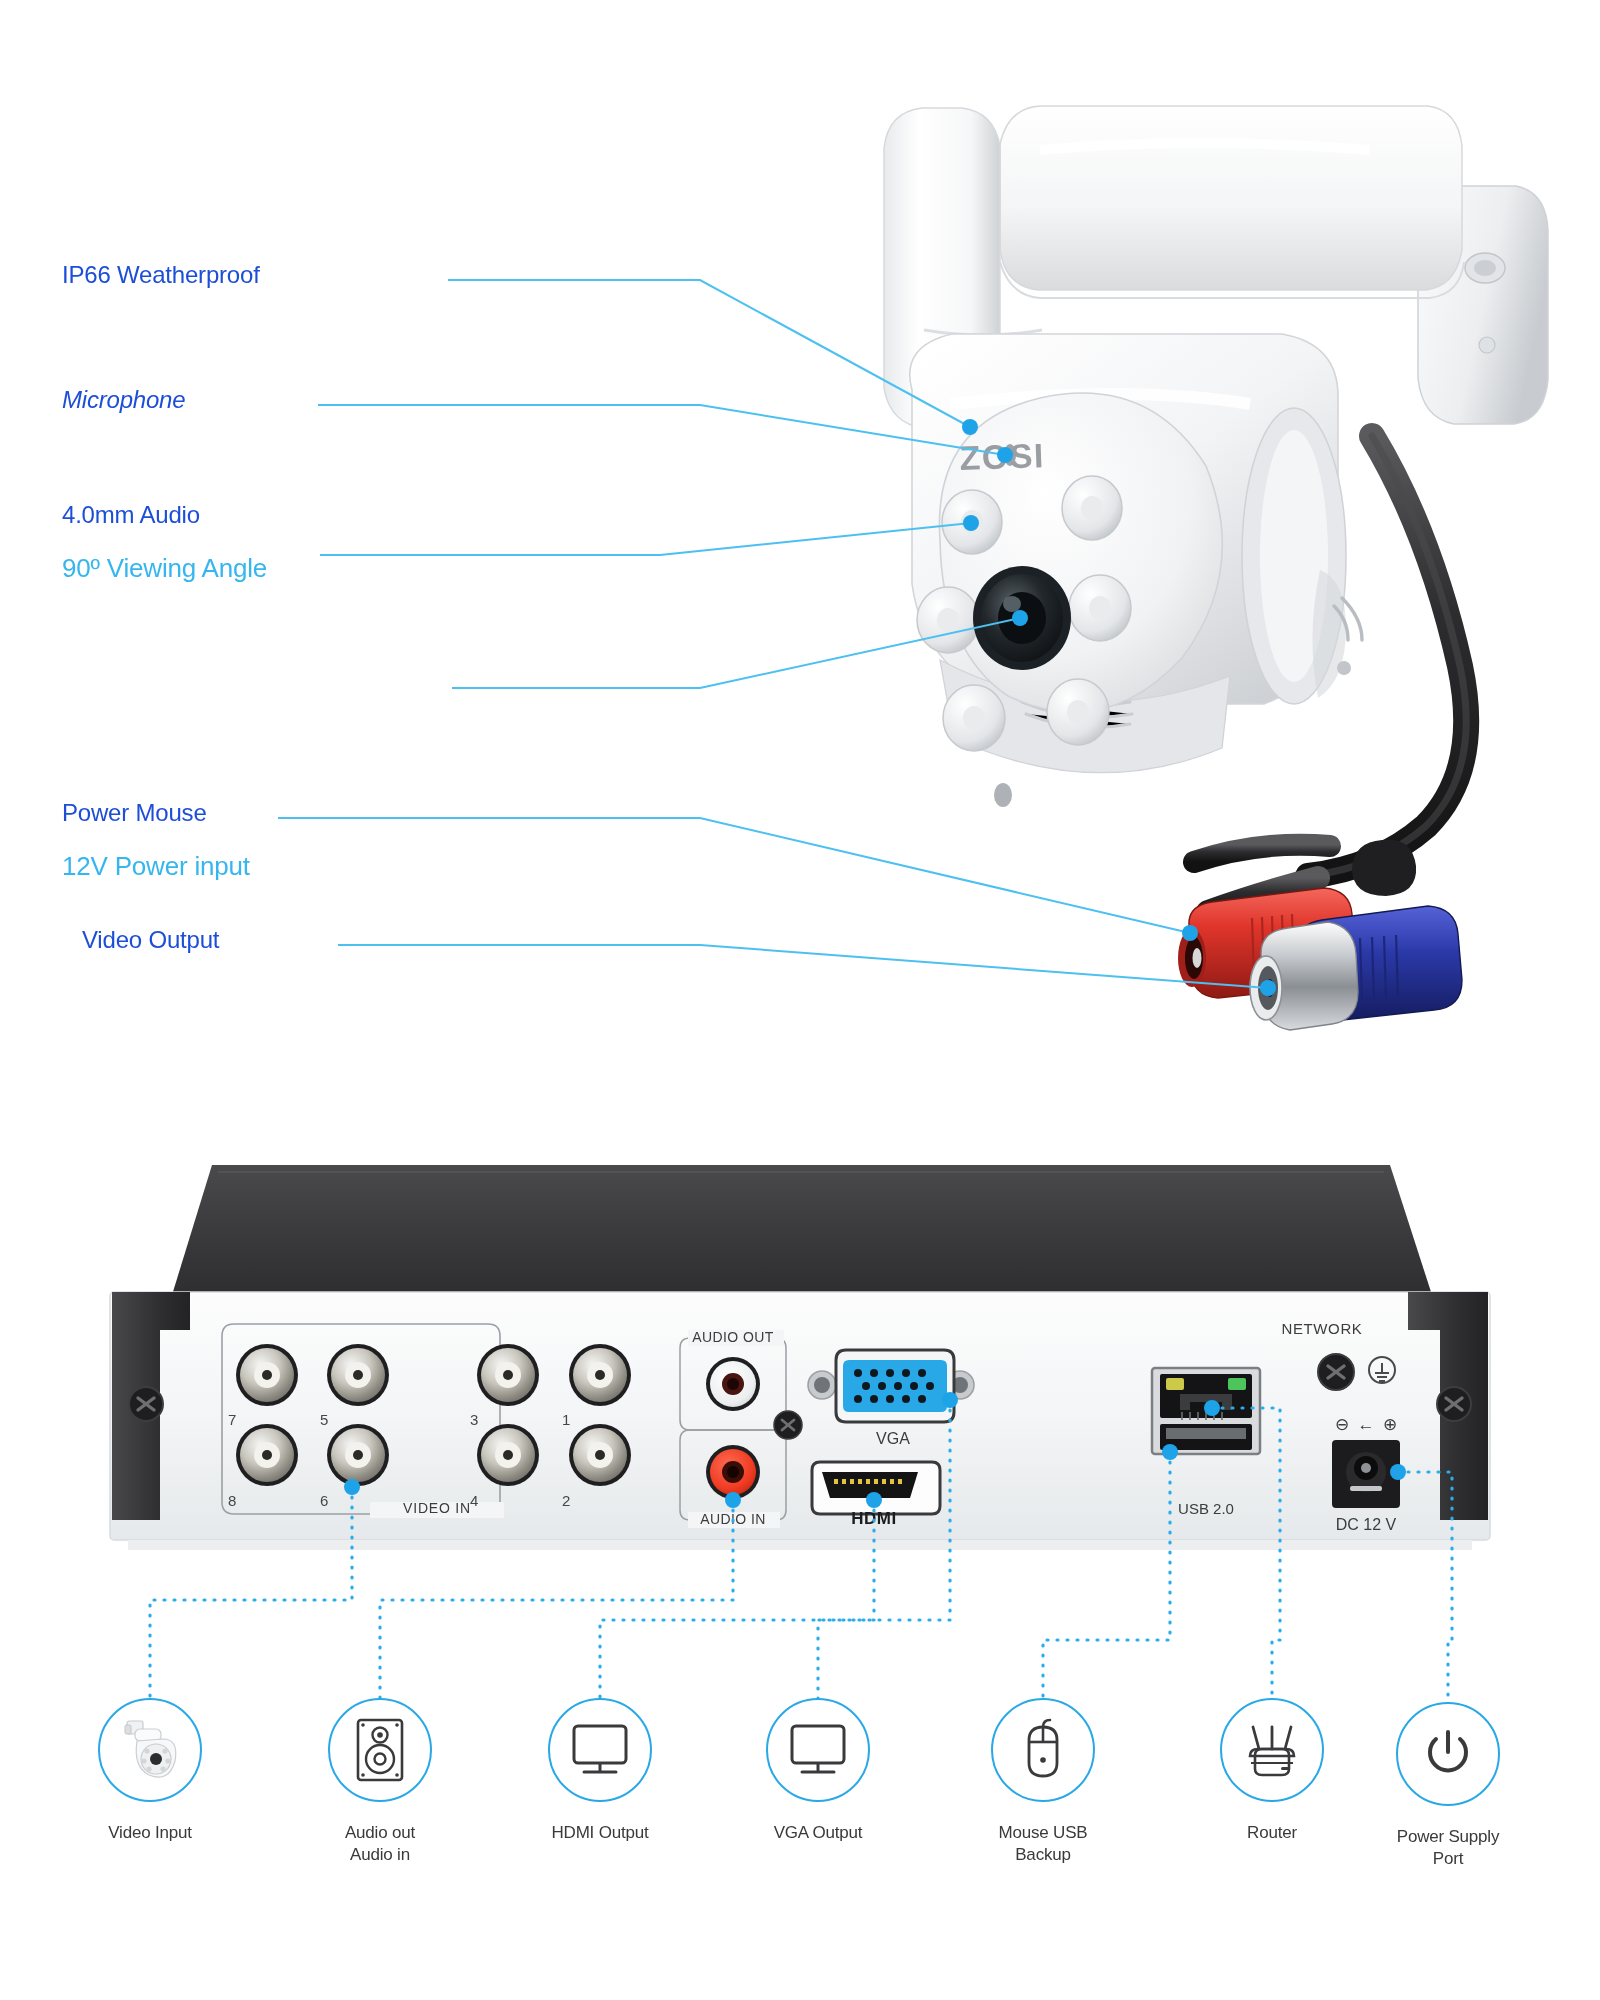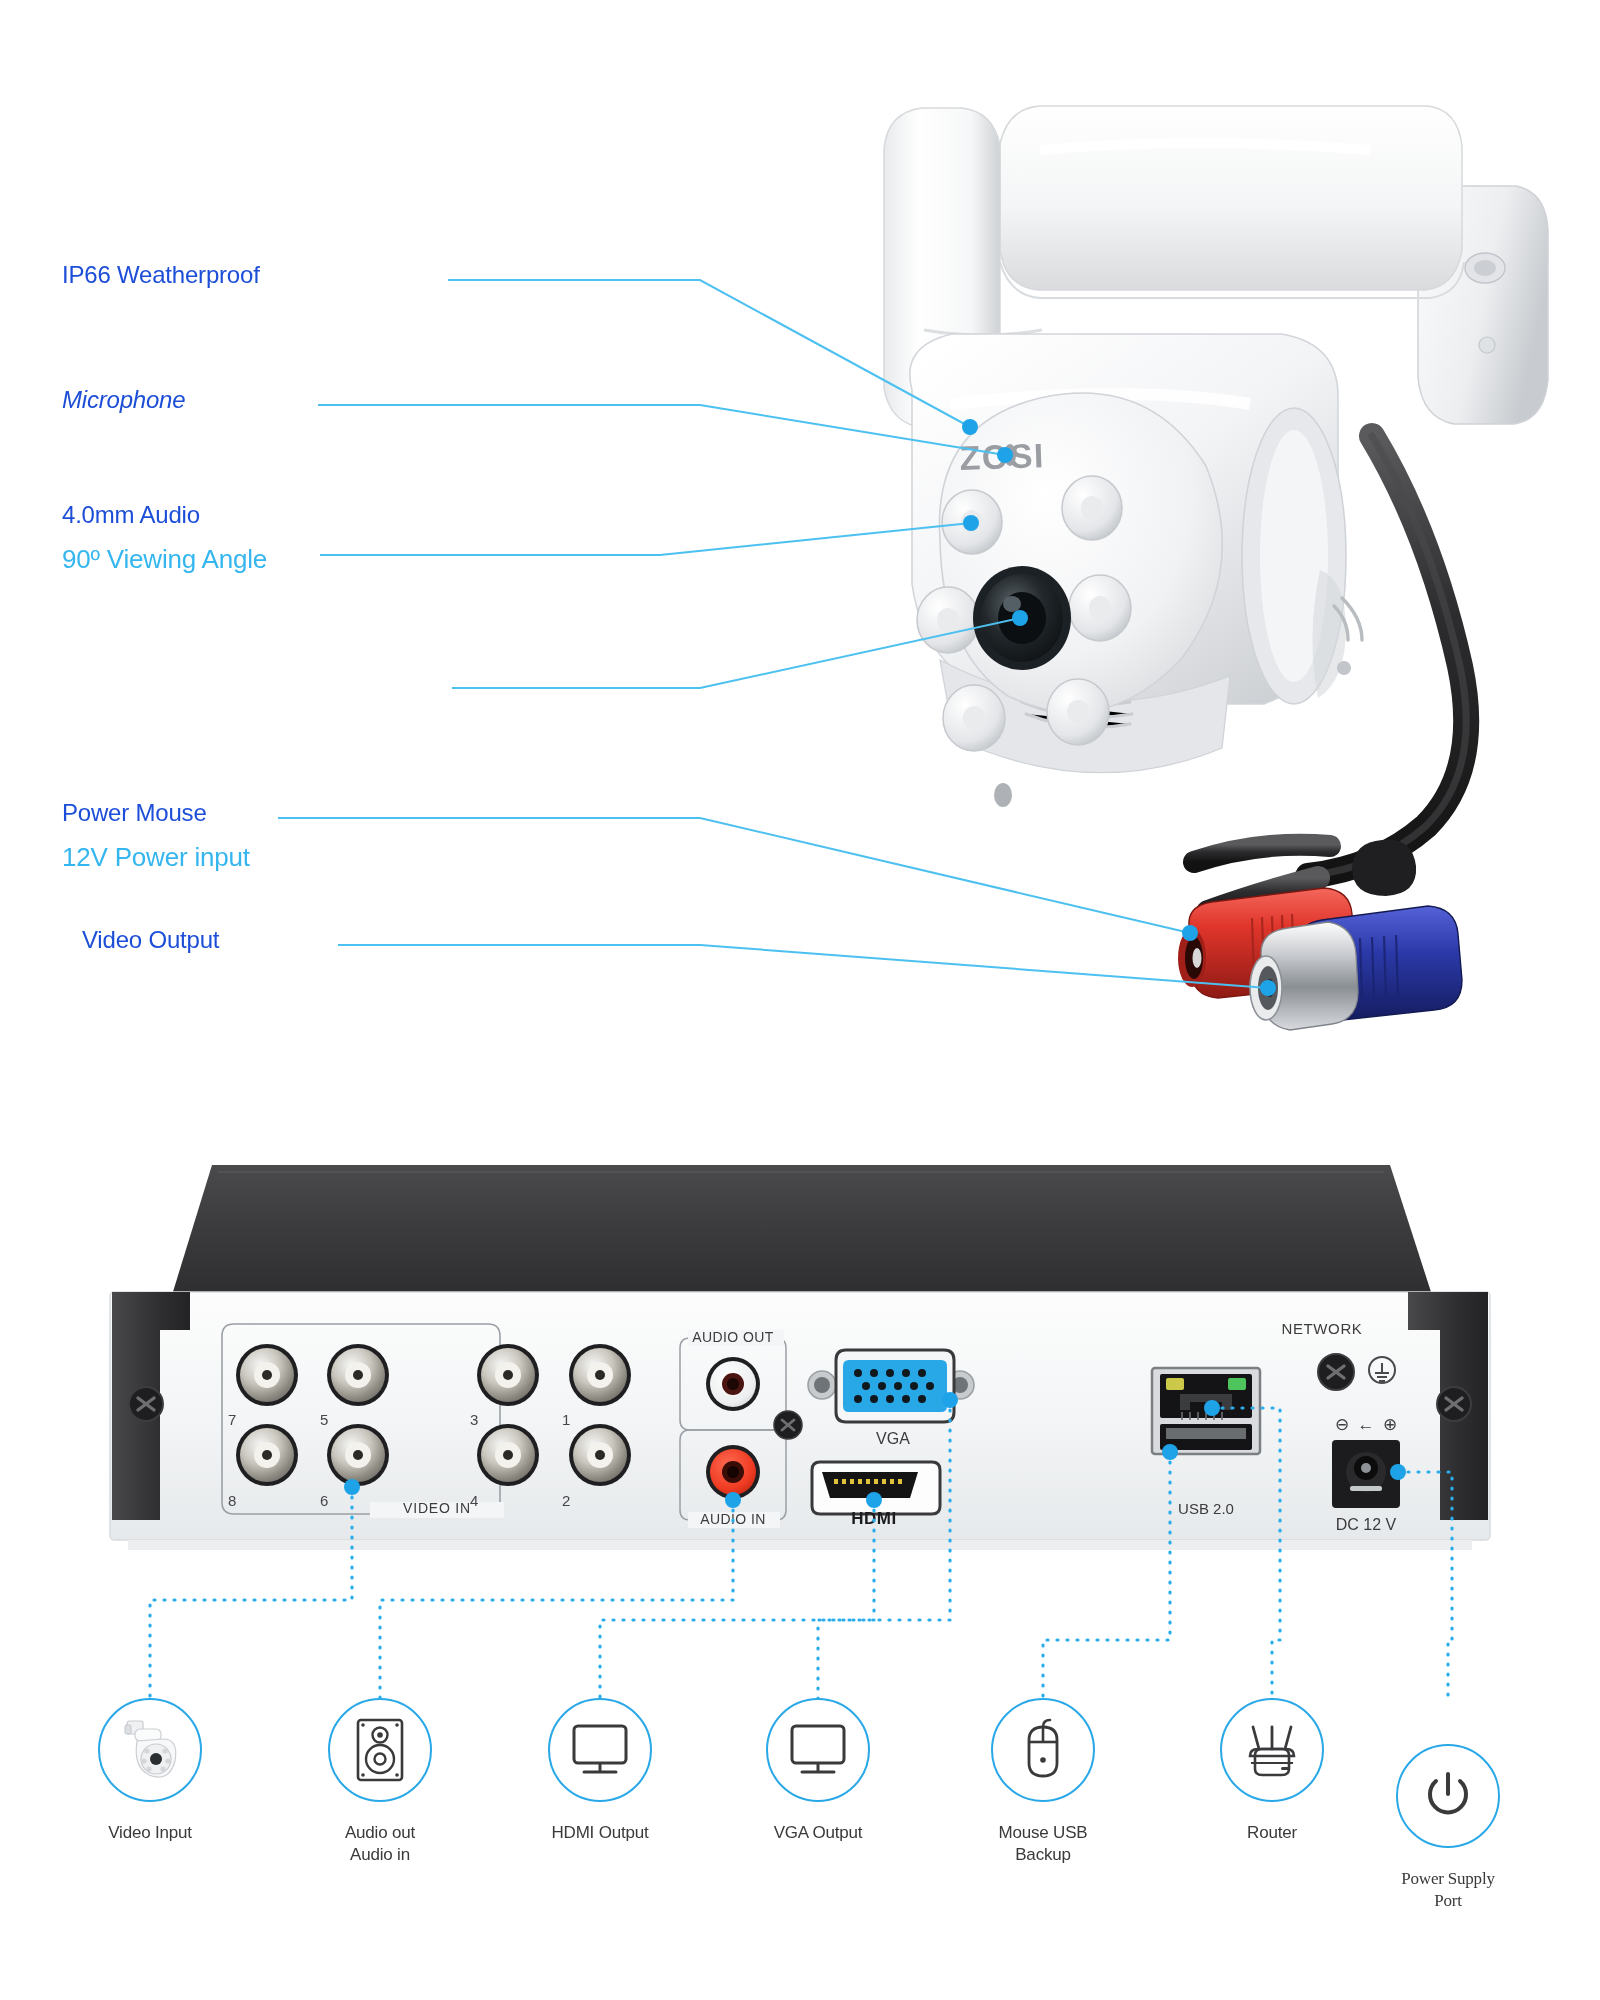--- a/index.html
+++ b/index.html
@@ -14,21 +14,21 @@
 
   
   .callout { position: absolute; }
   .callout .main {
     font-size: 24px; color: #1d4ed8; font-weight: 400;
     letter-spacing: -0.2px; line-height: 1.25; white-space: nowrap;
   }
   .callout .sub {
     font-size: 26px; color: #35b6ef; font-weight: 400;
     letter-spacing: -0.2px; line-height: 1.3; white-space: nowrap;
-    margin-top: 13px;
+    margin-top: 22px;
     text-align: center;
   }
 
   
   .icon-card { position: absolute; width: 180px; text-align: center; }
   .icon-circle {
     width: 104px; height: 104px; border-radius: 50%;
     border: 2.5px solid #29a8e8;
     margin: 0 auto; position: relative;
     display: flex; align-items: center; justify-content: center;
@@ -639,21 +639,21 @@
         <path d="M14 43 l42 0" stroke="#3a3a3c" stroke-width="2"></path>
         <rect x="44" y="47" width="8" height="3" rx="1.5" fill="#3a3a3c"></rect>
         <path d="M22 29 l-6 -22" stroke="#3a3a3c" stroke-width="2.8" stroke-linecap="round"></path>
         <path d="M35 29 l0 -22" stroke="#3a3a3c" stroke-width="2.8" stroke-linecap="round"></path>
         <path d="M48 29 l6 -22" stroke="#3a3a3c" stroke-width="2.8" stroke-linecap="round"></path>
       </svg>
     </div>
     <div class="icon-label">Router</div>
   </div>
 
-  <div class="icon-card" style="left:1358px; top:1744px;font-family:Liberation Serif, serif;">
+  <div class="icon-card" style="left:1358px; top:1702px;">
     <div class="icon-circle">
       <svg width="60" height="60" viewBox="0 0 60 60">
         <path d="M18 15 a18 18 0 1 0 24 0" fill="none" stroke="#3a3a3c" stroke-width="4" stroke-linecap="round"></path>
         <path d="M30 8 l0 20" stroke="#3a3a3c" stroke-width="4" stroke-linecap="round"></path>
       </svg>
     </div>
     <div class="icon-label" style="white-space:pre-line;">Power Supply
 Port</div>
   </div>
 

